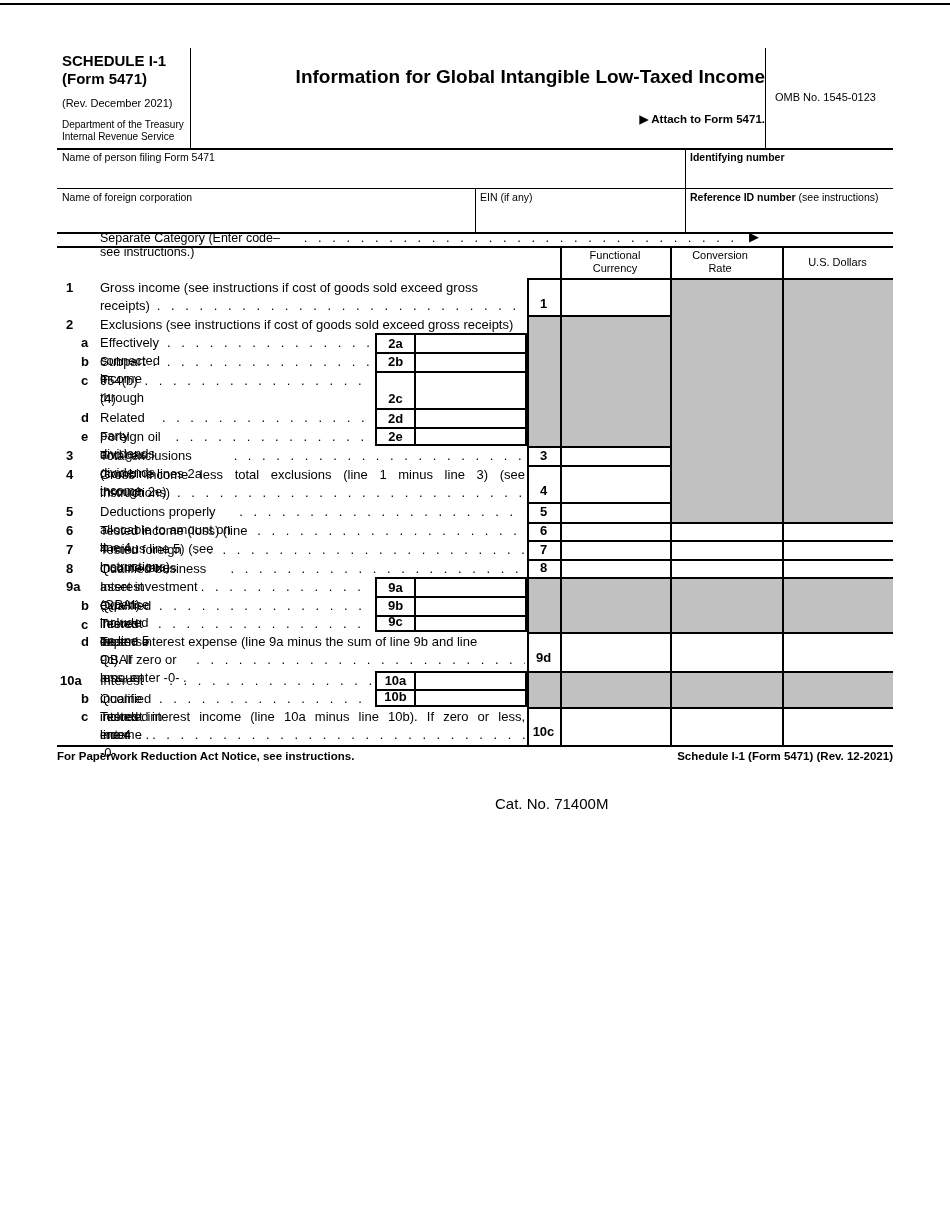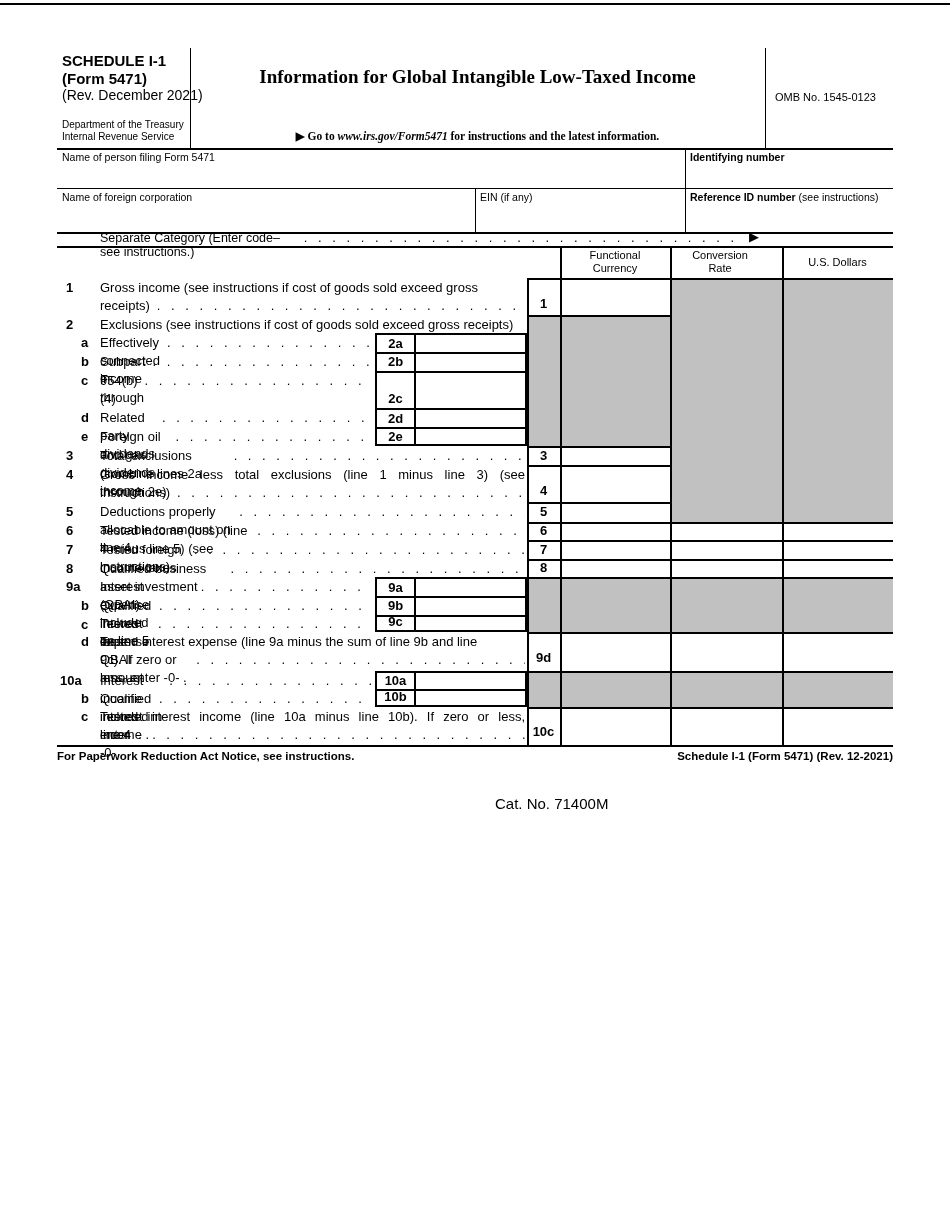--- a/index.html
+++ b/index.html
@@ -18,43 +18,43 @@
   .just{text-align:justify;text-align-last:justify;}
   .grp{position:absolute;background:#fff;border:2px solid #000;box-sizing:border-box;}
   .gn{position:absolute;left:0;width:37px;text-align:center;font-weight:bold;font-size:13px;line-height:17px;}
   .ghl{position:absolute;left:0;right:0;height:2px;background:#000;}
   .gvl{position:absolute;top:0;bottom:0;width:2px;background:#000;left:37px;}
   .ge{position:absolute;left:39px;right:0;}
   .colh{position:absolute;top:246px;height:32px;display:flex;flex-direction:column;justify-content:center;
         text-align:center;font-size:11px;line-height:13px;}
   .idl{position:absolute;font-size:10.5px;line-height:13px;}
   .inp{position:absolute;background:transparent;}
-  .hdr-c{position:absolute;left:190px;width:575px;text-align:center;font-family:Liberation Serif, serif;}
+  .hdr-c{position:absolute;left:190px;width:575px;text-align:right;}
 </style>
 </head>
 <body>
 
 <div class="page">
 
   <div class="hl" style="left:0;top:3px;width:950px;height:2px"></div>
 
   <div class="vl" style="left:190px;top:48px;width:1px;height:100px"></div>
   <div class="vl" style="left:765px;top:48px;width:1px;height:100px"></div>
   <div class="hl" style="left:57px;top:148px;width:836px;height:2px"></div>
 
   <div class="t b" style="left:62px;top:52px;font-size:15px">SCHEDULE I-1</div>
   <div class="t b" style="left:62px;top:70px;font-size:15px">(Form 5471)</div>
-  <div class="t" style="left:62px;top:87px;font-size:14px">(Rev. December 2021)</div>
+  <div class="t" style="left:62px;top:97px;font-size:11px">(Rev. December 2021)</div>
   <div class="t" style="left:62px;top:119px;font-size:10px">Department of the Treasury</div>
   <div class="t" style="left:62px;top:131px;font-size:10px">Internal Revenue Service</div>
 
   <div class="hdr-c b" style="top:66px;font-size:19px">Information for Global Intangible Low-Taxed Income</div>
-  <div class="hdr-c b" style="top:129px;font-size:11.5px">
+  <div class="hdr-c b" style="top:112px;font-size:11.5px">
     <span>▶</span>
-    <span>Go to </span><span class="i">www.irs.gov/Form5471</span><span> for instructions and the latest information.</span>
+    <span>Attach to Form 5471.</span>
   </div>
   <div class="t" style="left:775px;top:91px;font-size:11px">OMB No. 1545-0123</div>
 
   <div class="vl" style="left:685px;top:148px;width:1px;height:84px"></div>
   <div class="hl" style="left:57px;top:188px;width:836px;height:1px"></div>
   <div class="vl" style="left:475px;top:188px;width:1px;height:44px"></div>
 
   <div class="idl" style="left:62px;top:151px">Name of person filing Form 5471</div>
   <div class="idl b" style="left:690px;top:151px">Identifying number</div>
   <div class="idl" style="left:62px;top:191px">Name of foreign corporation</div>

